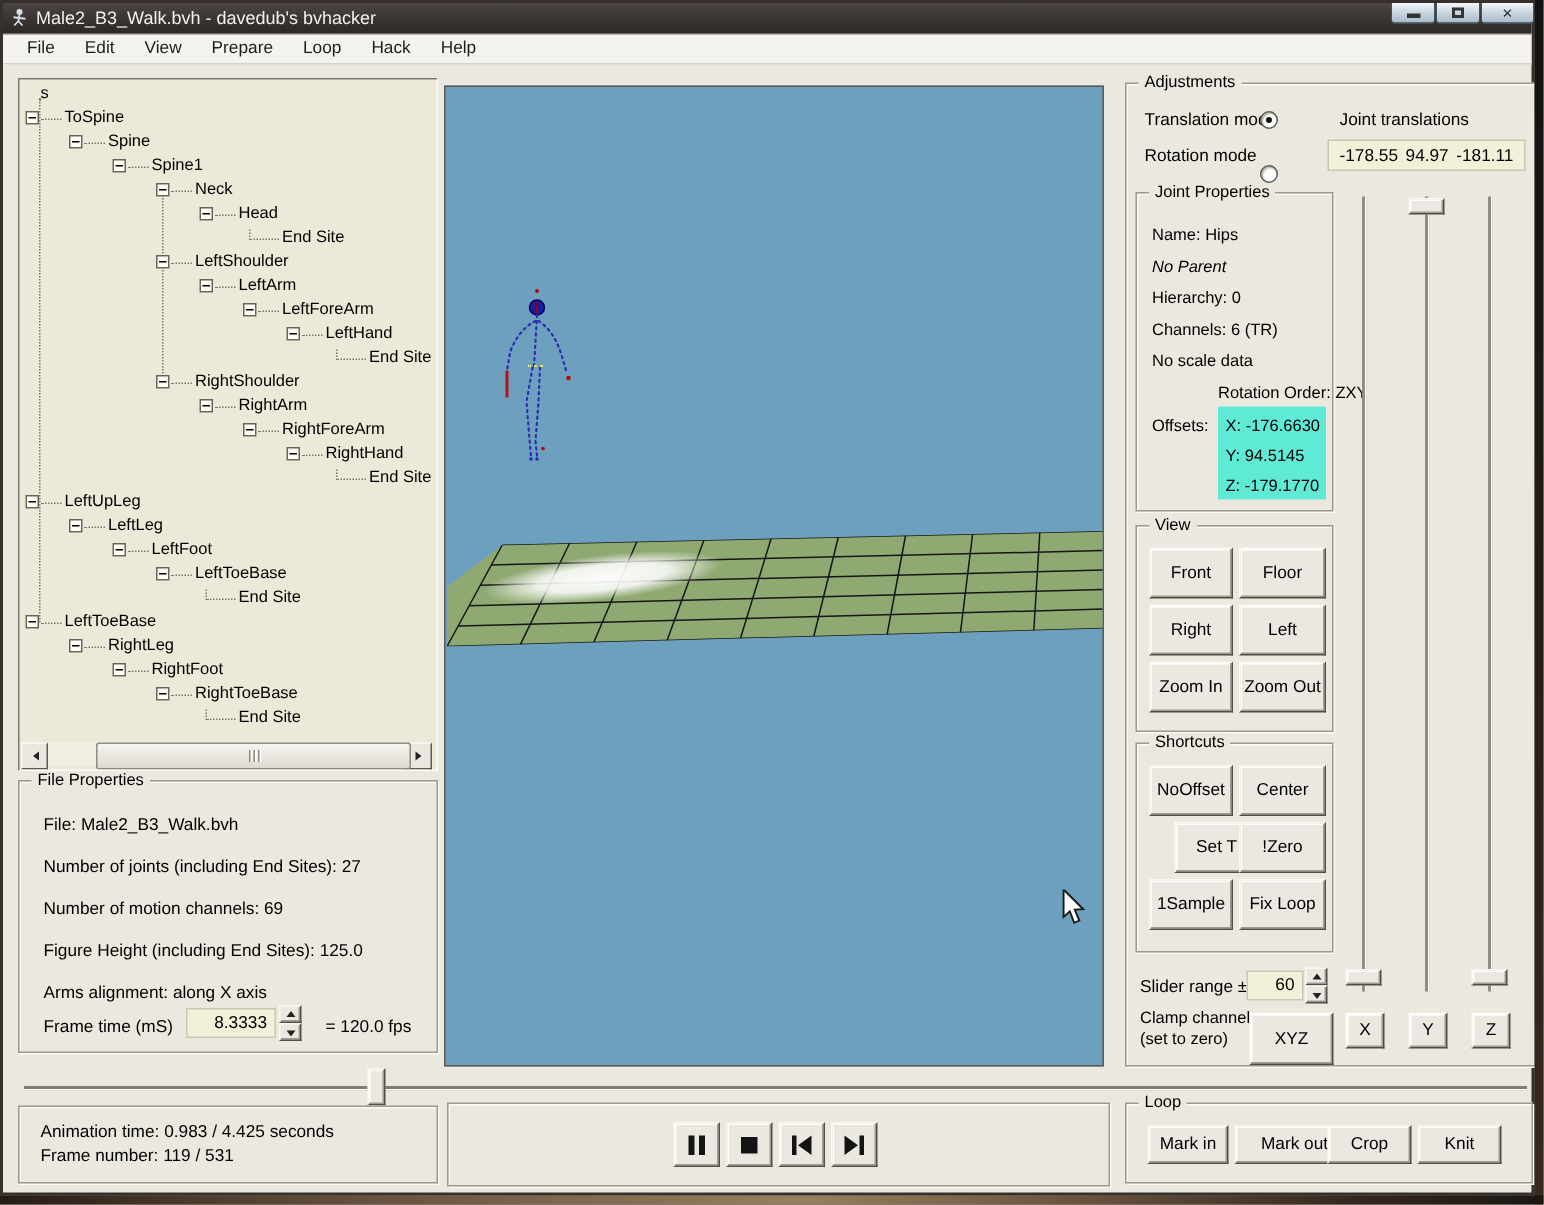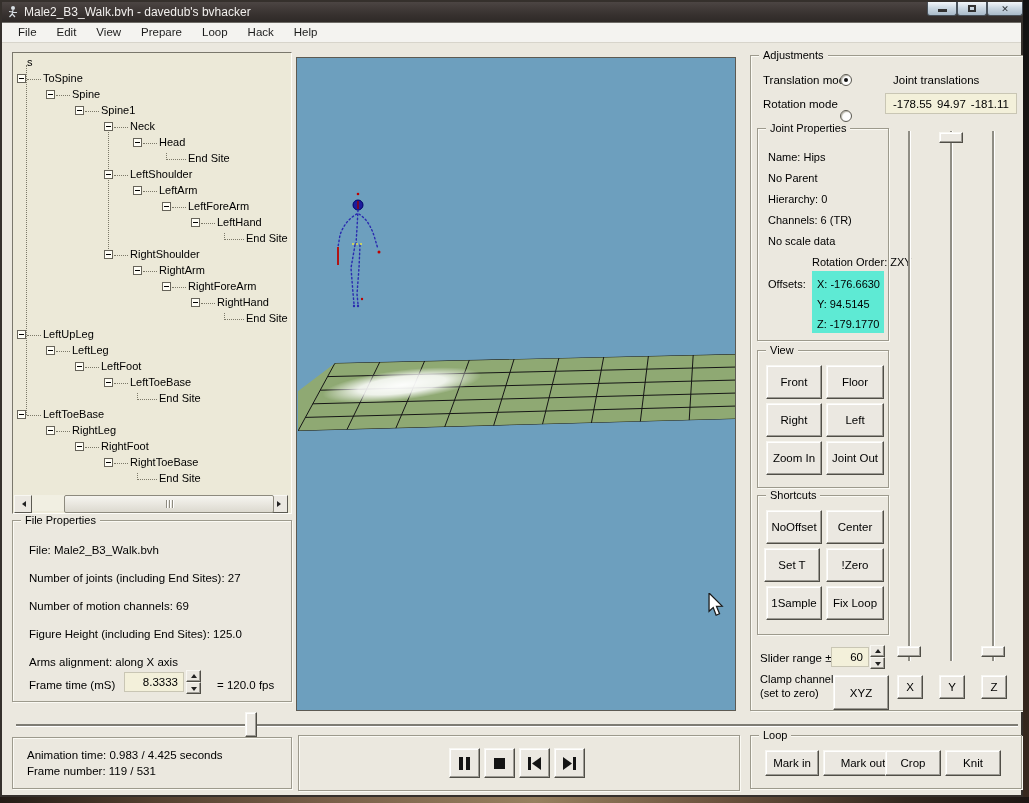--- a/index.html
+++ b/index.html
@@ -335,21 +335,21 @@
     <div class="abs radio" style="left:89px;top:42px;"></div>
     <div class="abs val" style="left:134px;top:37px;width:132px;height:21px;justify-content:space-between;padding:0 7px;">
         <span>-178.55</span>
         <span>94.97</span>
         <span>-181.11</span>
       </div>
 
     <div class="abs group" style="left:6px;top:72px;width:130px;height:211px;">
       <div class="glabel">Joint Properties</div>
       <div class="abs t11" style="left:10px;top:22px;">Name: Hips</div>
-      <div class="abs t11" style="left:10px;top:43px;">No Parent</div>
+      <div class="abs t11" style="left:10px;top:43px;font-style:italic;">No Parent</div>
       <div class="abs t11" style="left:10px;top:64px;">Hierarchy: 0</div>
       <div class="abs t11" style="left:10px;top:85px;">Channels: 6 (TR)</div>
       <div class="abs t11" style="left:10px;top:106px;">No scale data</div>
       <div class="abs t11" style="left:10px;top:127px;padding-left:44px;">Rotation Order: ZXY</div>
       <div class="abs t11" style="left:10px;top:149px;">Offsets:</div>
       <div class="abs" style="left:54px;top:142px;width:72px;height:62px;background:#5eead4;">
         <div class="abs t11" style="left:5px;top:7px;">X:  -176.6630</div>
         <div class="abs t11" style="left:5px;top:27px;">Y:  94.5145</div>
         <div class="abs t11" style="left:5px;top:47px;">Z:  -179.1770</div>
       </div>
@@ -363,30 +363,30 @@
     <div class="abs vthumb" style="left:230px;top:590px;"></div>
 
     <div class="abs group" style="left:6px;top:294px;width:130px;height:136px;">
       <div class="glabel">View</div>
       <div class="abs" style="left:0;top:0;width:100%;height:100%;">
           <div class="btn abs" style="left: 8px; width: 56px; top: 14px; height: 34px;">Front</div>
           <div class="btn abs" style="left: 68px; width: 58px; top: 14px; height: 34px;">Floor</div>
           <div class="btn abs" style="left: 8px; width: 56px; top: 52px; height: 34px;">Right</div>
           <div class="btn abs" style="left: 68px; width: 58px; top: 52px; height: 34px;">Left</div>
           <div class="btn abs" style="left: 8px; width: 56px; top: 90px; height: 34px;">Zoom In</div>
-          <div class="btn abs" style="left: 68px; width: 58px; top: 90px; height: 34px;">Joint Out</div>
+          <div class="btn abs" style="left: 68px; width: 58px; top: 90px; height: 34px;">Zoom Out</div>
         </div>
     </div>
 
     <div class="abs group" style="left:6px;top:439px;width:130px;height:138px;">
       <div class="glabel">Shortcuts</div>
       <div class="abs" style="left:0;top:0;width:100%;height:100%;">
           <div class="btn abs" style="left: 8px; width: 56px; top: 14px; height: 34px;">NoOffset</div>
           <div class="btn abs" style="left: 68px; width: 58px; top: 14px; height: 34px;">Center</div>
-          <div class="btn abs" style="left: 6px; width: 56px; top: 52px; height: 34px;">Set T</div>
+          <div class="btn abs" style="left: 25px; width: 56px; top: 52px; height: 34px;">Set T</div>
           <div class="btn abs" style="left: 68px; width: 58px; top: 52px; height: 34px;">!Zero</div>
           <div class="btn abs" style="left: 8px; width: 56px; top: 90px; height: 34px;">1Sample</div>
           <div class="btn abs" style="left: 68px; width: 58px; top: 90px; height: 34px;">Fix Loop</div>
         </div>
     </div>
 
     <div class="abs t115" style="left:9px;top:595px;">Slider range ±</div>
     <div class="abs val" style="left:80px;top:591px;width:38px;height:20px;justify-content:flex-end;padding-right:5px;">
       <span>60</span>
     </div>

